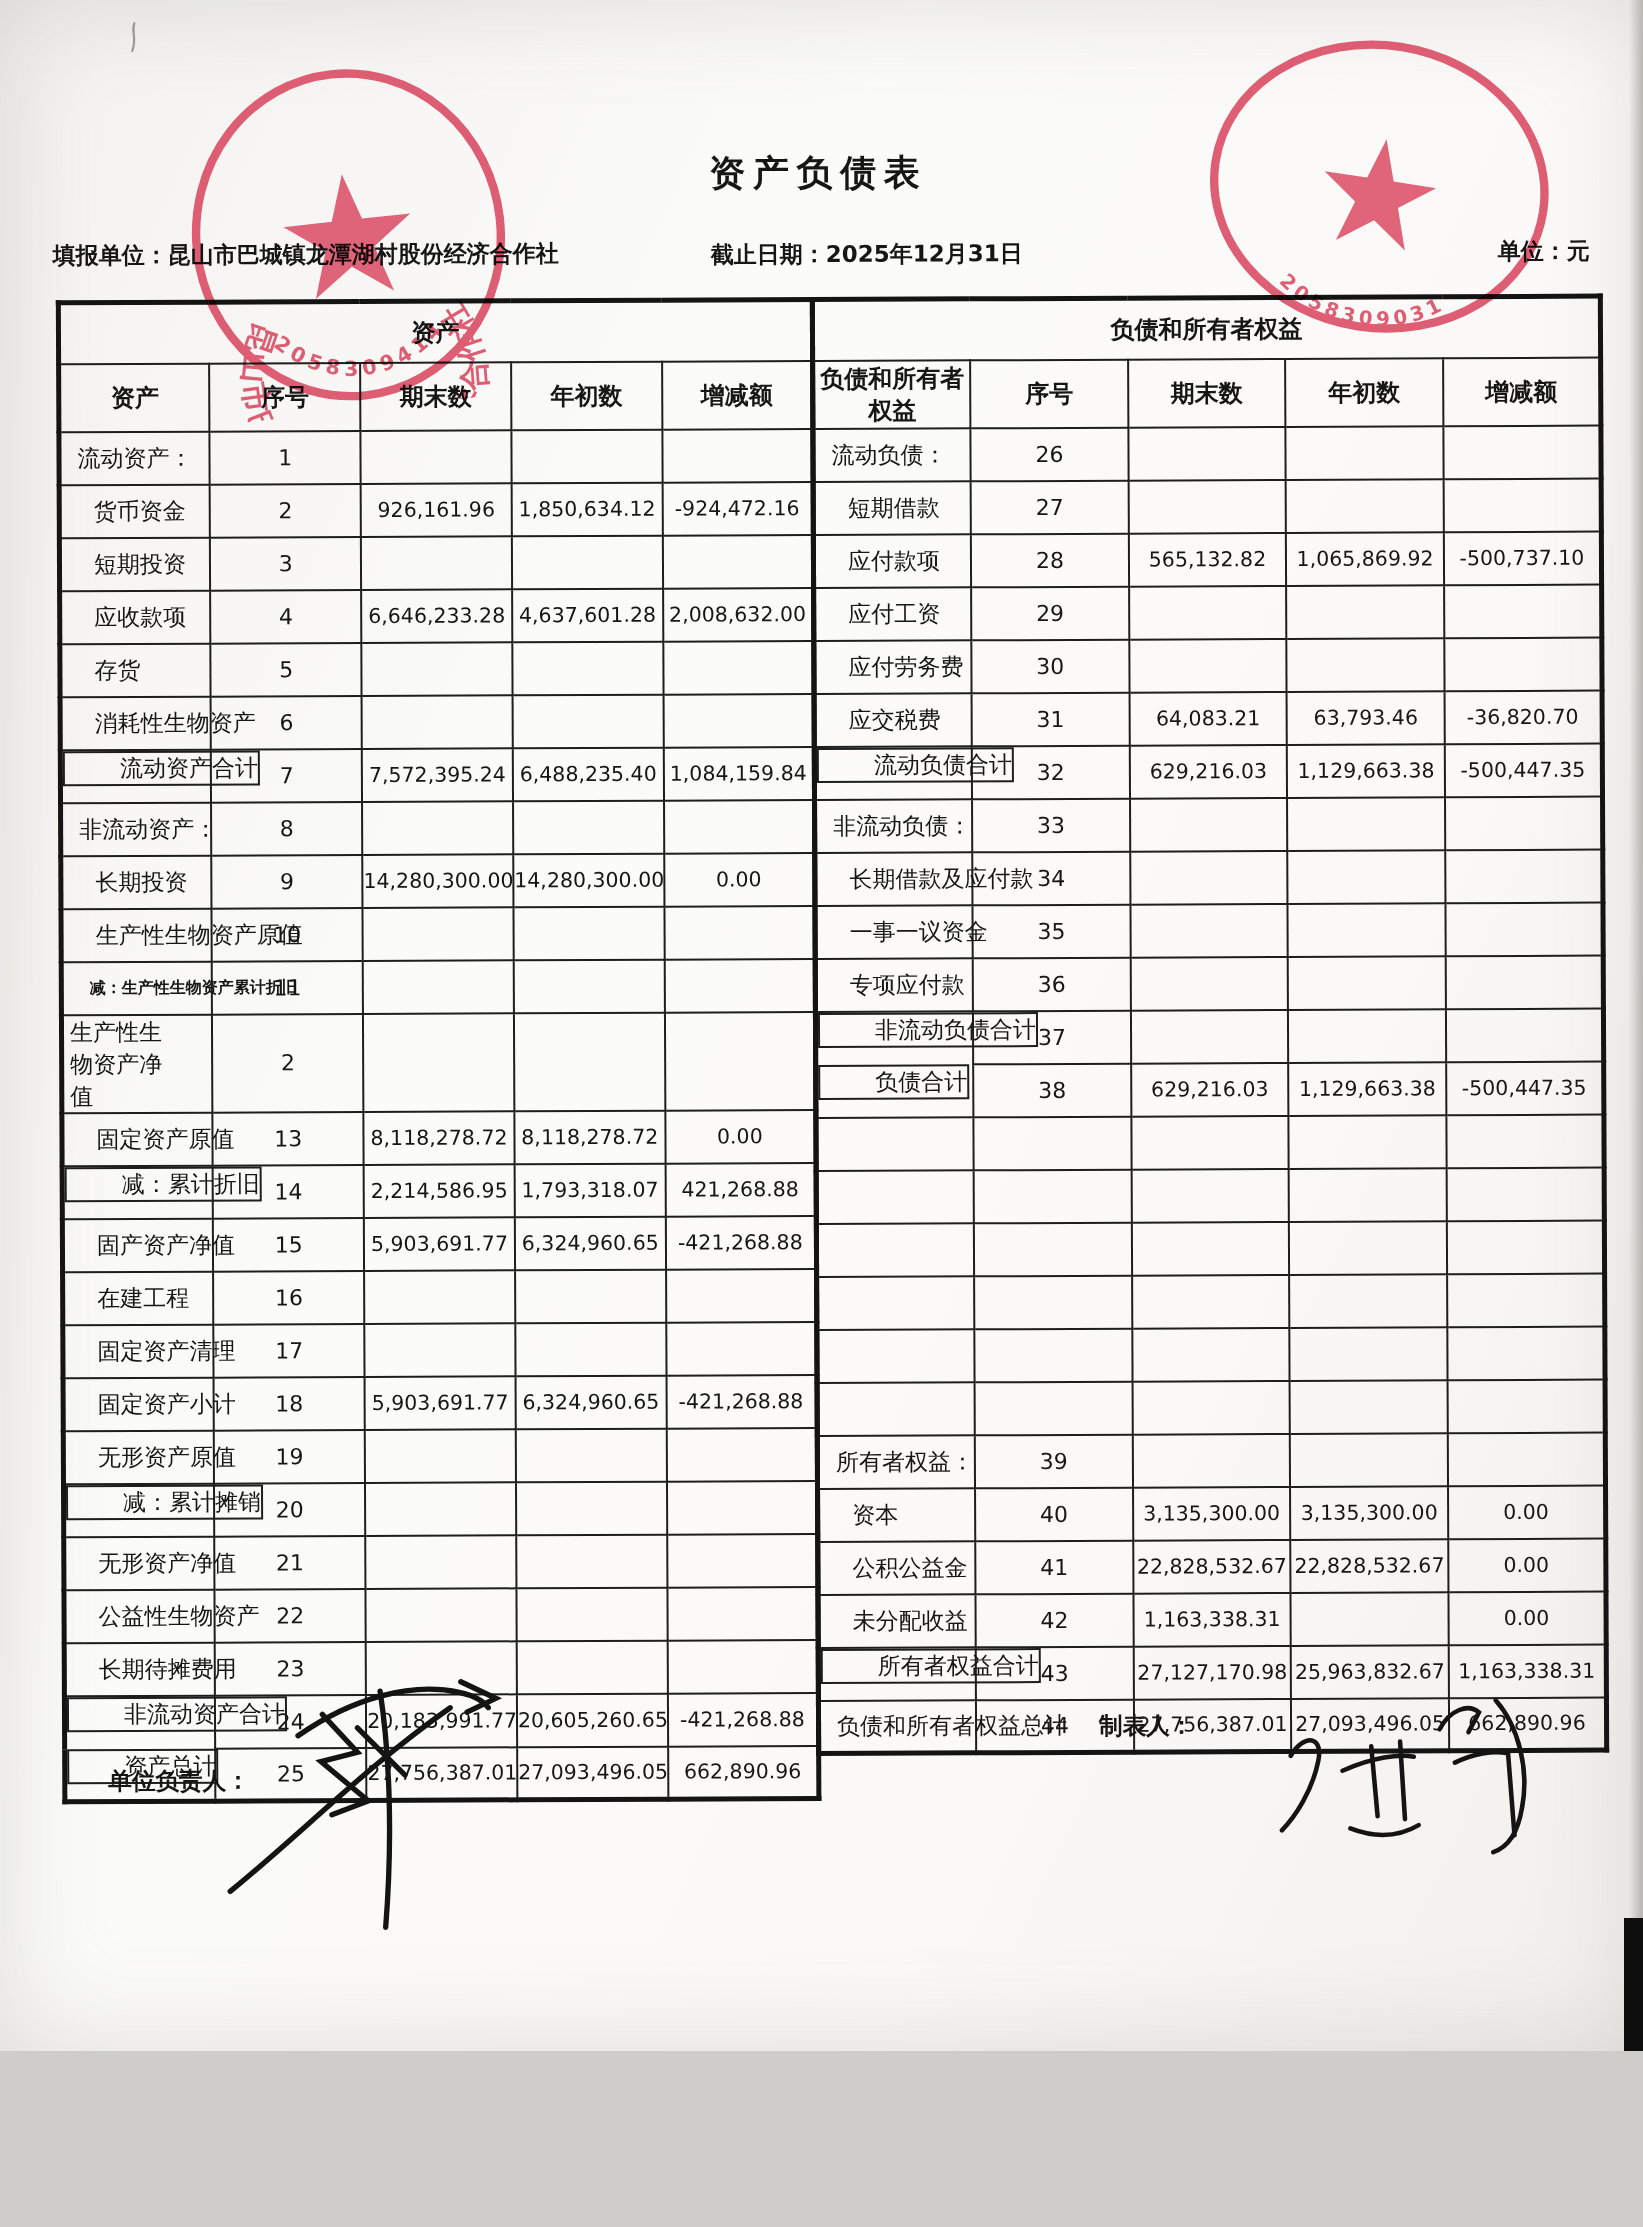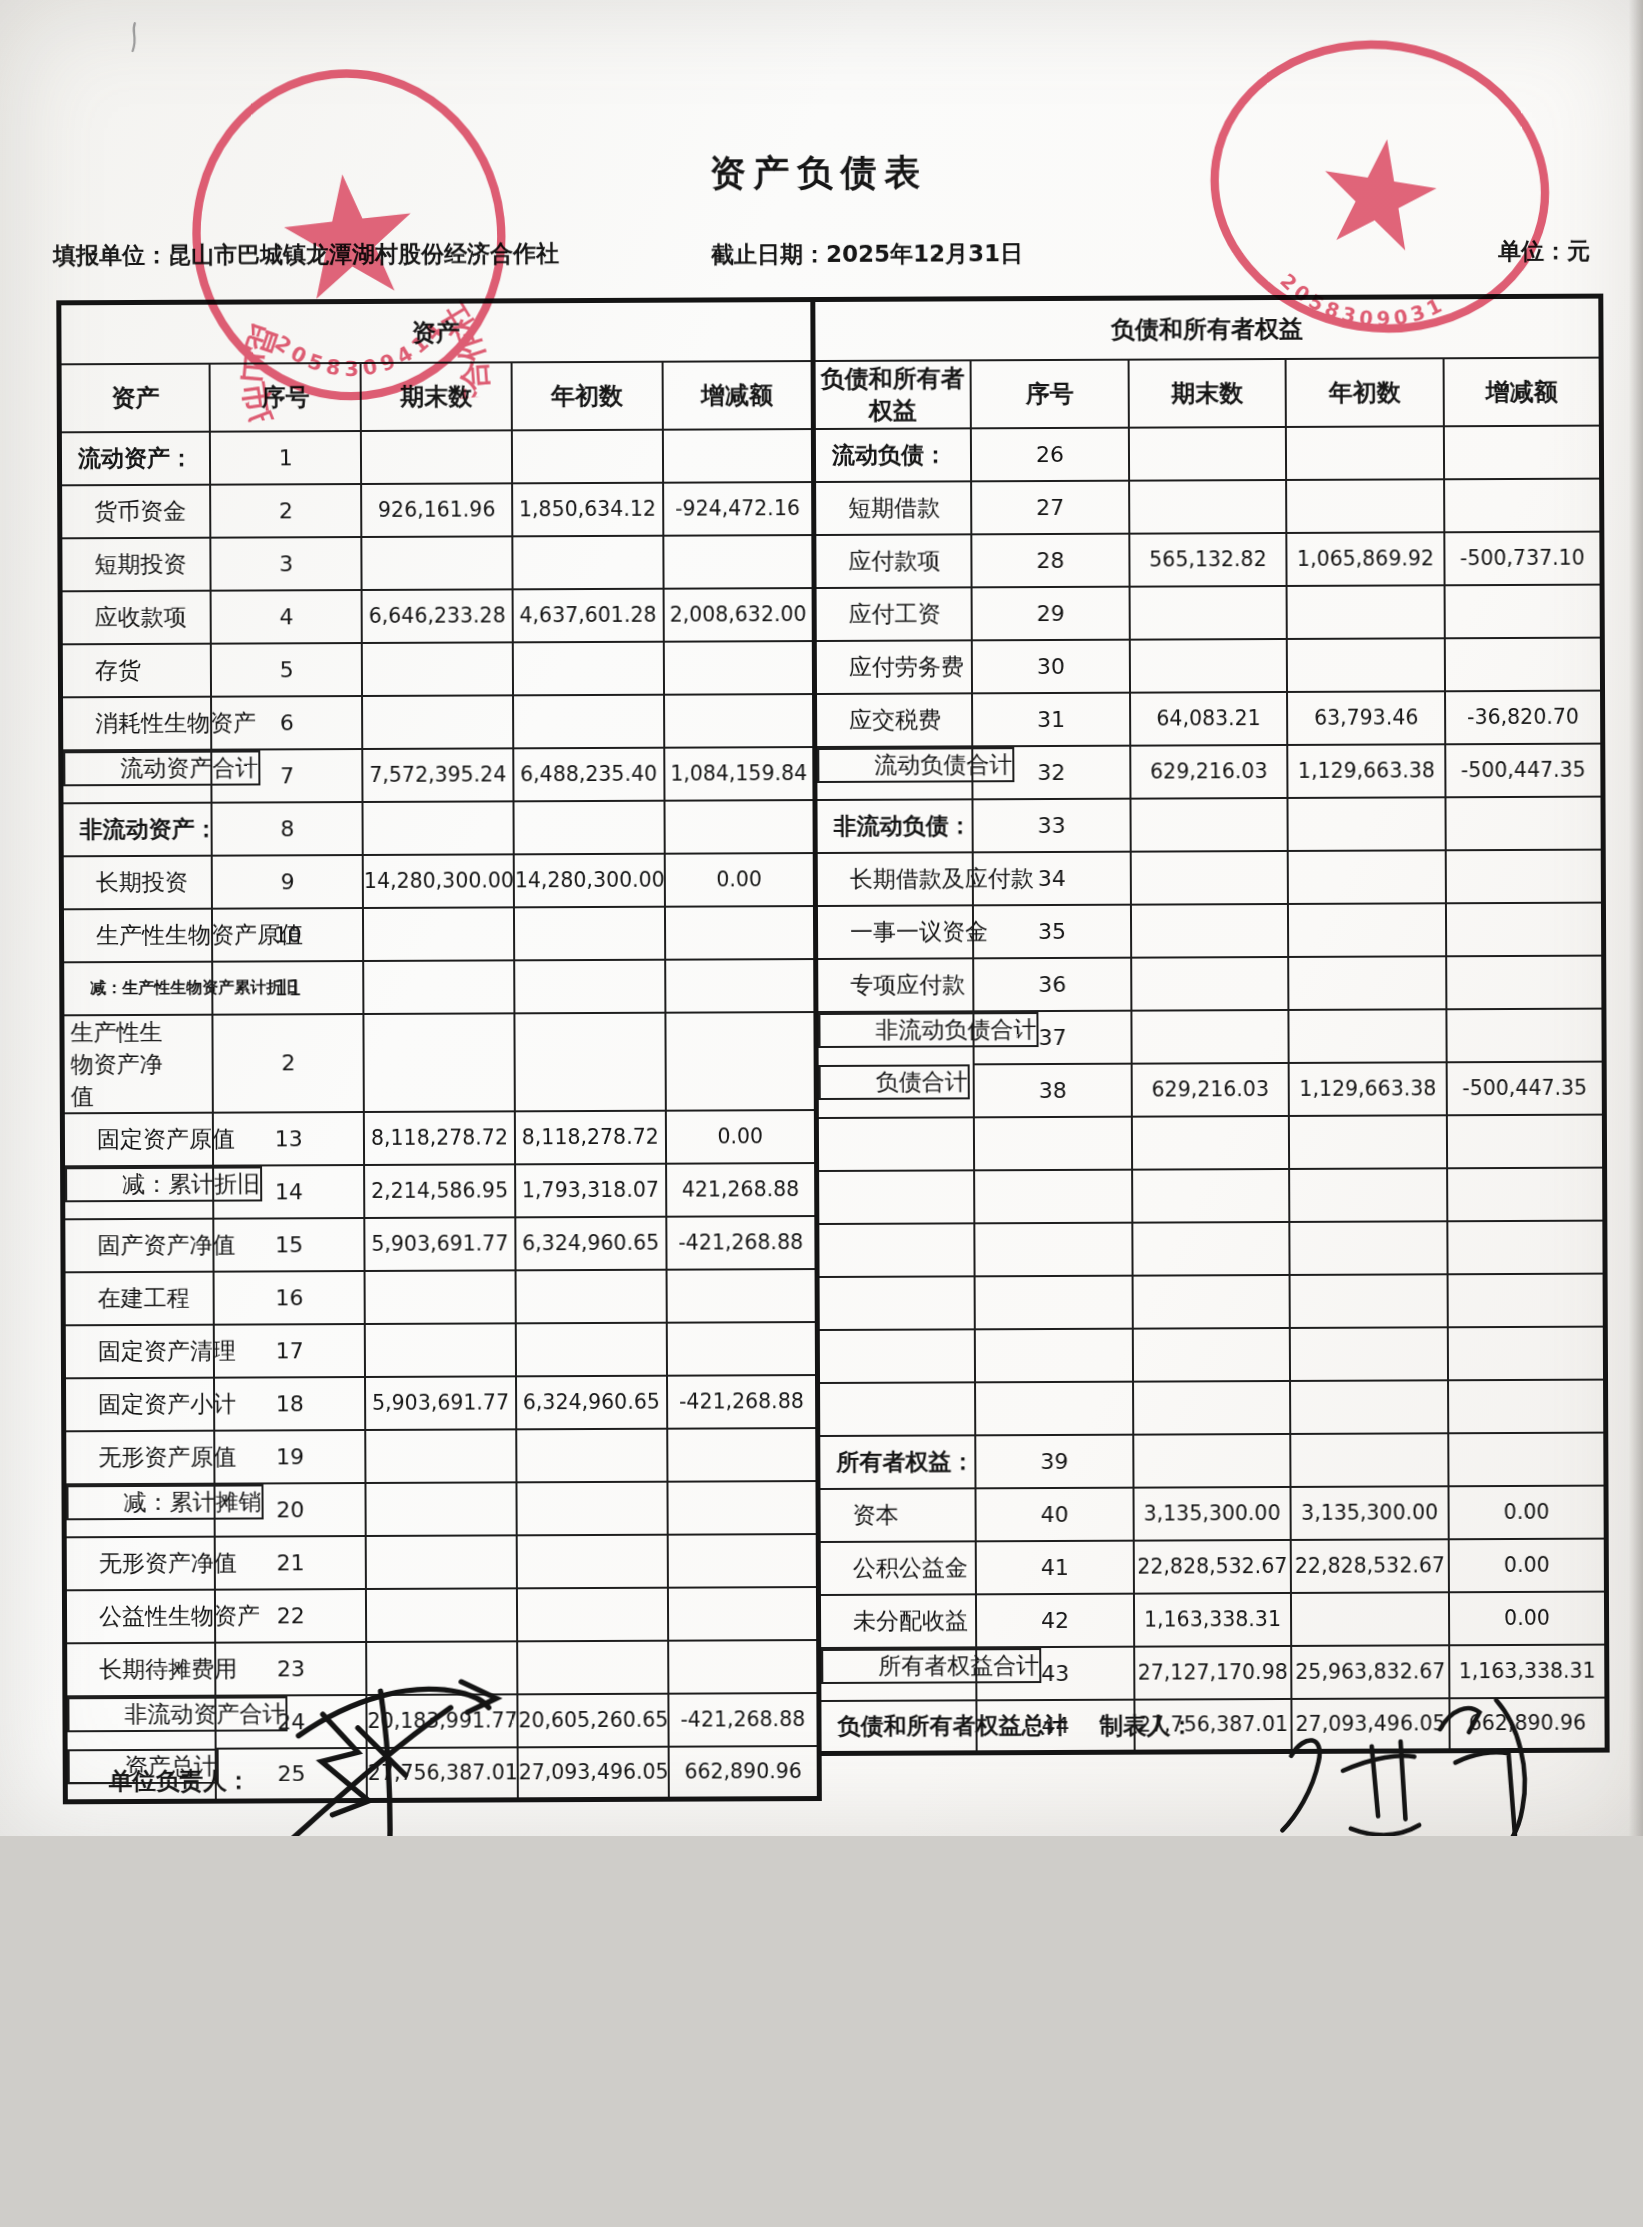--- a/index.html
+++ b/index.html
@@ -1,17 +1,17 @@
 <!DOCTYPE html>
 <html style="font-size:12px"><head>
 <meta charset="utf-8">
 <style>
   html,body{margin:0;padding:0;background:#cfcdc9;}
   .page{
-    position:relative; width:1644px; height:1836px; overflow:hidden;
+    position:relative; width:1644px; height:2051px; overflow:hidden;
     background:linear-gradient(115deg,#f3f2ef 0%,#fbfbfa 35%,#faf9f7 70%,#f1efec 100%);
     box-shadow:inset 0 0 107px rgba(110,105,95,.20);
     font-family:"DejaVu Sans","Liberation Sans",sans-serif; color:#161616;
   }
   .tilt{position:absolute;inset:0;transform:rotate(-0.25deg);}
   .page-title{position:absolute;top:149px;left:50%;transform:translateX(-50%);
     font-size:36px;font-weight:700;letter-spacing:7.6px;white-space:nowrap;}
   .sub{position:absolute;font-size:23px;font-weight:600;white-space:nowrap;}
   .sub-org{left:56px;top:237px;}
   .sub-date{left:714px;top:239px;}
@@ -20,21 +20,21 @@
   table.sheet{position:absolute;border-collapse:collapse;table-layout:fixed;
     background:transparent;}
   table.sheet, table.sheet td, table.sheet th{border:2.3px solid #1e1e1e;}
   table.sheet{border-width:5.3px;border-color:#141414;}
   #t-left{left:59px;top:297px;width:759px;}
   #t-right{left:813px;top:297px;width:793px;}
   tr.ghead{height:61px;} tr.chead{height:68px;} tr.r{height:53px;}
   th{font-weight:600;font-size:24px;text-align:center;padding:0;}
   td{padding:0;}
   td.lbl{font-size:23px;text-align:left;white-space:nowrap;overflow:visible;font-weight:500;}
-  td.lbl.section{padding-left:16px;font-weight:bold;}
+  td.lbl.section{padding-left:16px;}
   td.lbl.item{padding-left:32px;}
   td.lbl.sub{padding-left:55px;}
   td.lbl.small{font-size:16px;padding-left:26px;font-weight:600;}
   td.lbl.wrapflush{white-space:normal;padding:0 40px 0 6px;line-height:32px;}
   td.num{font-size:22px;text-align:center;}
   td.val{font-size:20.5px;text-align:center;letter-spacing:0;white-space:nowrap;}
 
   .footer-label{position:absolute;font-size:23.6px;font-weight:600;white-space:nowrap;}
   .fl-manager{left:105px;top:1762px;}
   .fl-preparer{left:1096px;top:1711px;}

